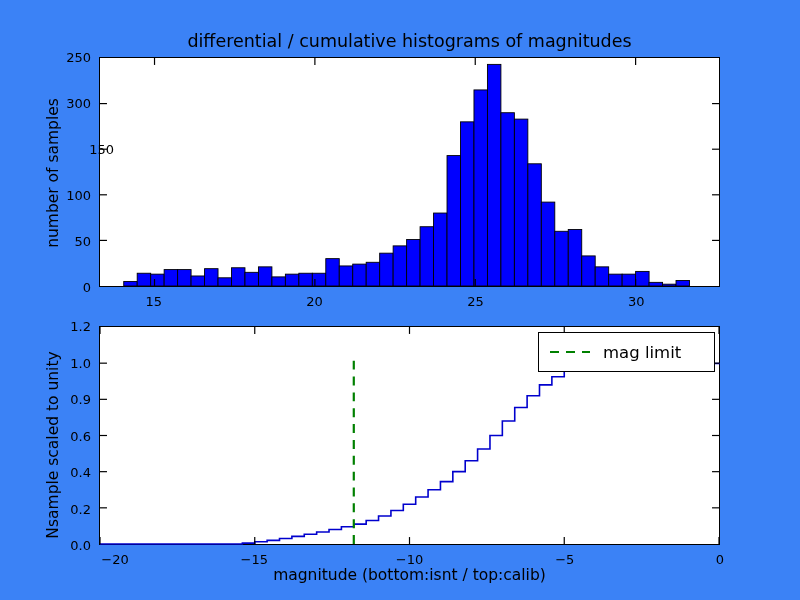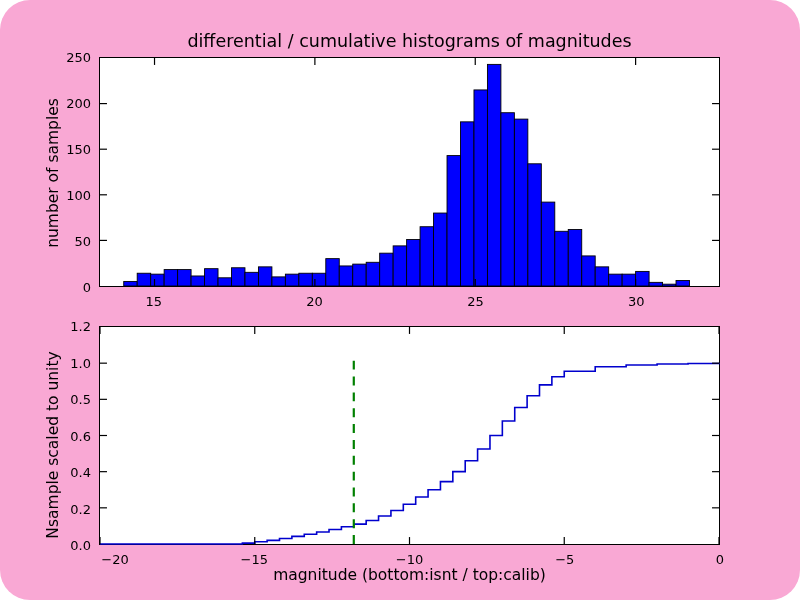--- a/index.html
+++ b/index.html
@@ -10,22 +10,21 @@
   body {
     width: 800px;
     height: 600px;
     font-family: "DejaVu Sans", sans-serif;
     overflow: hidden;
   }
   #figure {
     position: relative;
     width: 800px;
     height: 600px;
-    background: #f9a8d4;
-    border-radius: 30px;
+    background: #3b82f6;
   }
   .panel {
     position: absolute;
     box-sizing: border-box;
     border: 1.3px solid #000000;
     background: #ffffff;
   }
   #top-panel {
     left: 99px;
     top: 57px;
@@ -181,22 +180,22 @@
         <line x1="376.461139896373" y1="230" x2="376.461139896373" y2="223" stroke="#000" stroke-width="1.2"></line>
         <line x1="376.461139896373" y1="0" x2="376.461139896373" y2="7" stroke="#000" stroke-width="1.2"></line>
         <line x1="537.3419689119171" y1="230" x2="537.3419689119171" y2="223" stroke="#000" stroke-width="1.2"></line>
         <line x1="537.3419689119171" y1="0" x2="537.3419689119171" y2="7" stroke="#000" stroke-width="1.2"></line>
       </svg>
   </div>
   <div id="top-ticks">
       <div class="tick-label ytick" style="left: 0px; width: 91px; top: 287px;">0</div>
       <div class="tick-label ytick" style="left: 0px; width: 91px; top: 241px;">50</div>
       <div class="tick-label ytick" style="left: 0px; width: 91px; top: 195px;">100</div>
-      <div class="tick-label ytick" style="left: 0px; width: 91px; top: 149px;">150</div>
-      <div class="tick-label ytick" style="left: 0px; width: 91px; top: 103px;">200</div>
+      <div class="tick-label ytick" style="left: 0px; width: 91px; top: 149px; padding-left: 23px;">150</div>
+      <div class="tick-label ytick" style="left: 0px; width: 91px; top: 103px;">300</div>
       <div class="tick-label ytick" style="left: 0px; width: 91px; top: 57px;">250</div>
       <div class="tick-label xtick" style="left: 153.699px; top: 294px;">15</div>
       <div class="tick-label xtick" style="left: 314.58px; top: 294px;">20</div>
       <div class="tick-label xtick" style="left: 475.461px; top: 294px;">25</div>
       <div class="tick-label xtick" style="left: 636.342px; top: 294px;">30</div>
     </div>
 
   <div id="bottom-ylabel" class="axis-title ylabel-rot" style="left:-72px; top:436px; width:250px;">Nsample scaled to unity</div>
 
   <div id="bottom-panel" class="panel">
@@ -223,26 +222,32 @@
         <line x1="465.75" y1="0" x2="465.75" y2="7" stroke="#000" stroke-width="1.2"></line>
         <line x1="621" y1="219" x2="621" y2="212" stroke="#000" stroke-width="1.2"></line>
         <line x1="621" y1="0" x2="621" y2="7" stroke="#000" stroke-width="1.2"></line>
       </svg>
   </div>
   <div id="bottom-ticks">
       <div class="tick-label ytick" style="left: 0px; width: 91px; top: 545px;">0.0</div>
       <div class="tick-label ytick" style="left: 0px; width: 91px; top: 508.5px;">0.2</div>
       <div class="tick-label ytick" style="left: 0px; width: 91px; top: 472px;">0.4</div>
       <div class="tick-label ytick" style="left: 0px; width: 91px; top: 435.5px;">0.6</div>
-      <div class="tick-label ytick" style="left: 0px; width: 91px; top: 399px;">0.5</div>
+      <div class="tick-label ytick" style="left: 0px; width: 91px; top: 399px;">0.9</div>
       <div class="tick-label ytick" style="left: 0px; width: 91px; top: 362.5px;">1.0</div>
       <div class="tick-label ytick" style="left: 0px; width: 91px; top: 326px;">1.2</div>
       <div class="tick-label xtick" style="left: 99px; top: 552px; margin-left: 16px;">−20</div>
       <div class="tick-label xtick" style="left: 254.25px; top: 552px;">−15</div>
       <div class="tick-label xtick" style="left: 409.5px; top: 552px;">−10</div>
       <div class="tick-label xtick" style="left: 564.75px; top: 552px;">−5</div>
       <div class="tick-label xtick" style="left: 720px; top: 552px;">0</div>
     </div>
 
   <div class="axis-title" id="xlabel-bottom">magnitude (bottom:isnt / top:calib)</div>
 
+  <div class="legend-box">
+    <svg class="legend-swatch" viewBox="0 0 42 14">
+      <line x1="1" y1="7" x2="41" y2="7" stroke="#008000" stroke-width="2.2" stroke-dasharray="9,7"></line>
+    </svg>
+    <span class="legend-label">mag limit</span>
+  </div>
 
 </div>
 
 </body></html>

